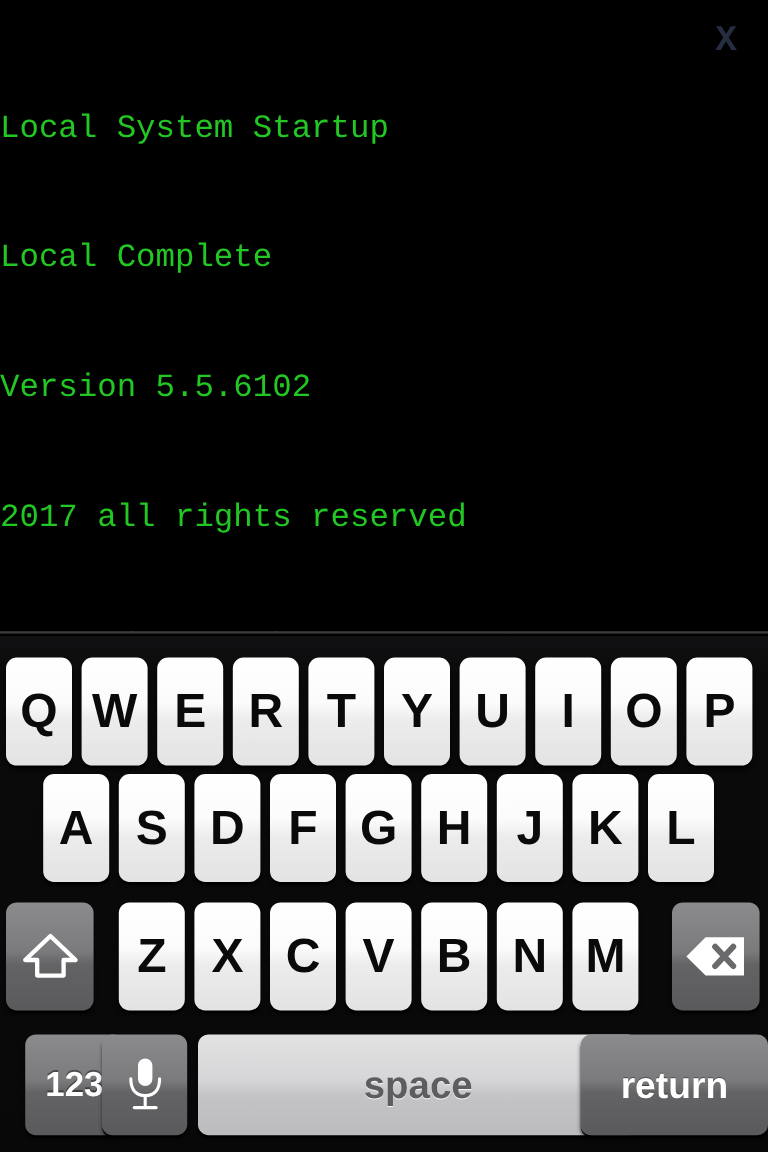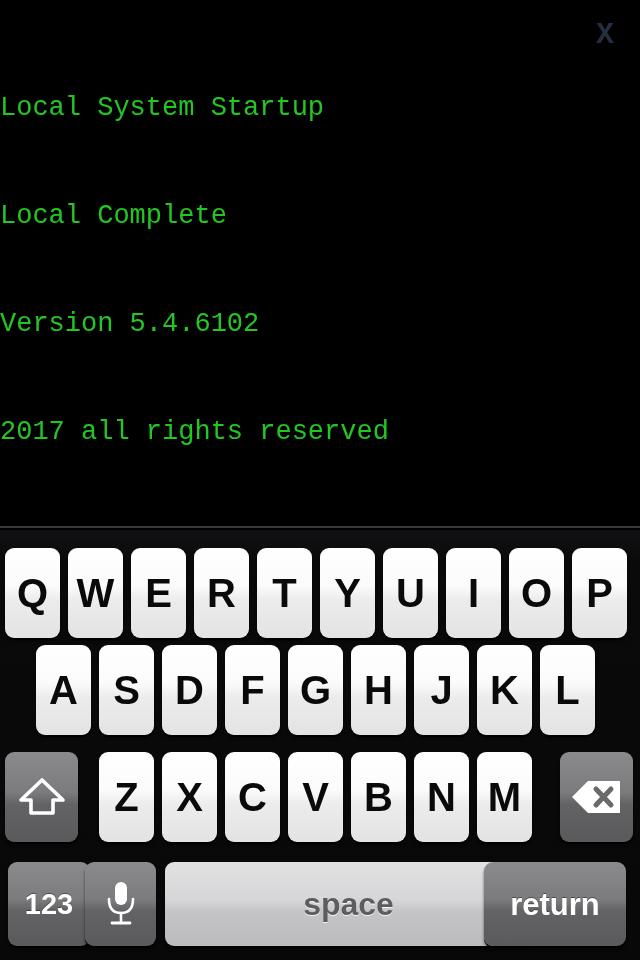--- a/index.html
+++ b/index.html
@@ -146,21 +146,21 @@
 </style>
 </head>
 <body>
 
 <div id="screen">
 
   <div id="terminal">
     <div id="term-lines">
       <span class="term-line">Local System Startup</span>
       <span class="term-line">Local Complete</span>
-      <span class="term-line">Version 5.4.6102</span>
+      <span class="term-line">Version 5.5.6102</span>
       <span class="term-line">2017 all rights reserved</span>
       <span class="term-line">Started: 10-Feb-2012 19:14:40</span>
       
       
       
       
       
       
       
       
@@ -267,35 +267,35 @@
         <span>
           <svg class="icon-svg" width="52" height="38" viewBox="0 0 52 38" aria-hidden="true">
             <path d="M17 3 L49 3 L49 35 L17 35 L1 19 Z" fill="#ffffff"></path>
             <path d="M25 11 L40 27 M40 11 L25 27" stroke="#6a6a6c" stroke-width="5" stroke-linecap="round"></path>
           </svg>
         </span>
       </div>
     </div>
 
     <div class="kb-row" id="row4">
-      <div class="key dark numkey" style="left:8px; width:82px;text-align:center;">
+      <div class="key dark numkey" style="left:21px; width:82px;text-align:center;">
         <span class="key-label">123</span>
       </div>
       <div class="key dark" style="left:85px; width:71px;">
         <span>
           <svg class="icon-svg" width="34" height="48" viewBox="0 0 34 48" aria-hidden="true">
             <rect x="11" y="2" width="12" height="23" rx="6" fill="#ffffff"></rect>
             <path d="M5 19 C5 30 11 33 17 33 C23 33 29 30 29 19" fill="none" stroke="#ffffff" stroke-width="2.6" stroke-linecap="round"></path>
             <path d="M17 33 L17 42" stroke="#ffffff" stroke-width="2.6" stroke-linecap="round"></path>
             <path d="M8 43 L26 43" stroke="#ffffff" stroke-width="2.8" stroke-linecap="round"></path>
           </svg>
         </span>
       </div>
       <div class="key space" style="left:165px; width:367px;">
         <span class="key-label">space</span>
       </div>
-      <div class="key dark returnkey" style="left:484px; width:142px;">
+      <div class="key dark returnkey" style="left:484px; width:156px;">
         <span class="key-label">return</span>
       </div>
     </div>
 
   </div>
 </div>
 
 </body></html>

